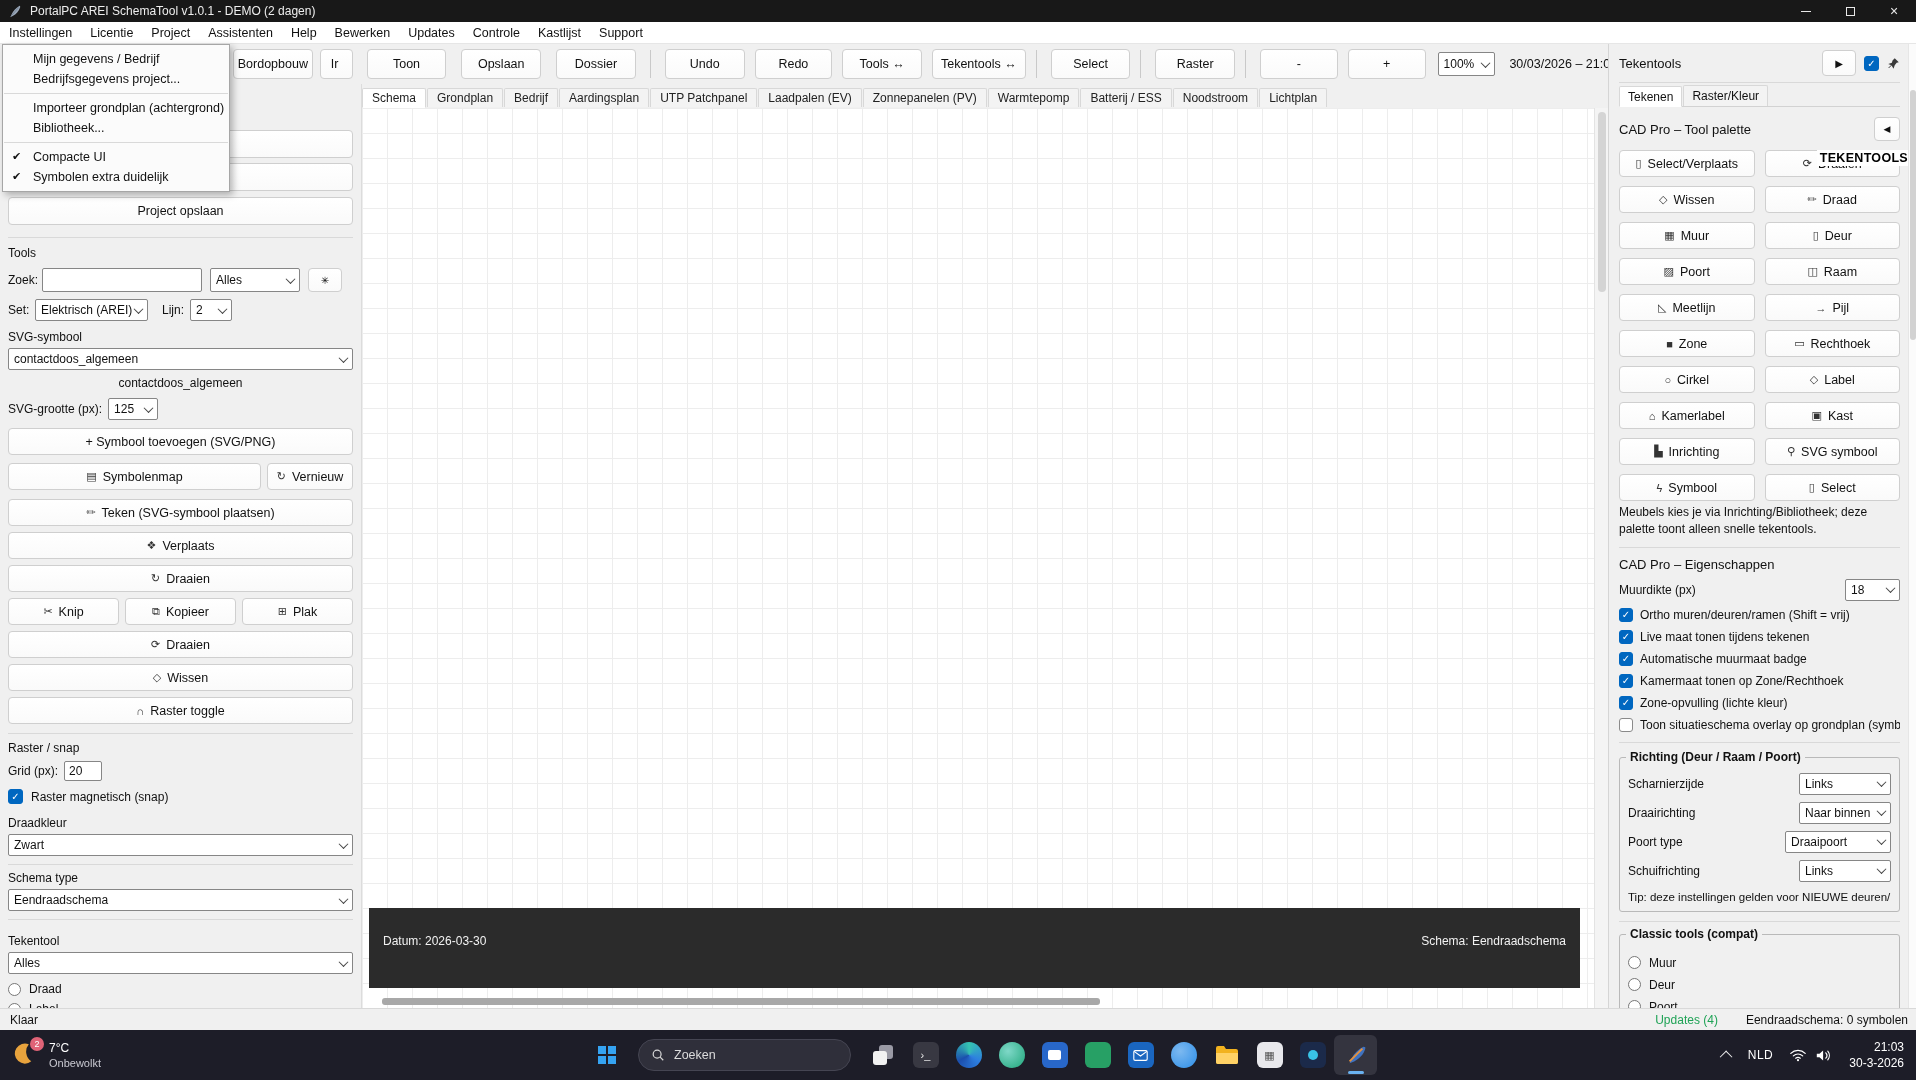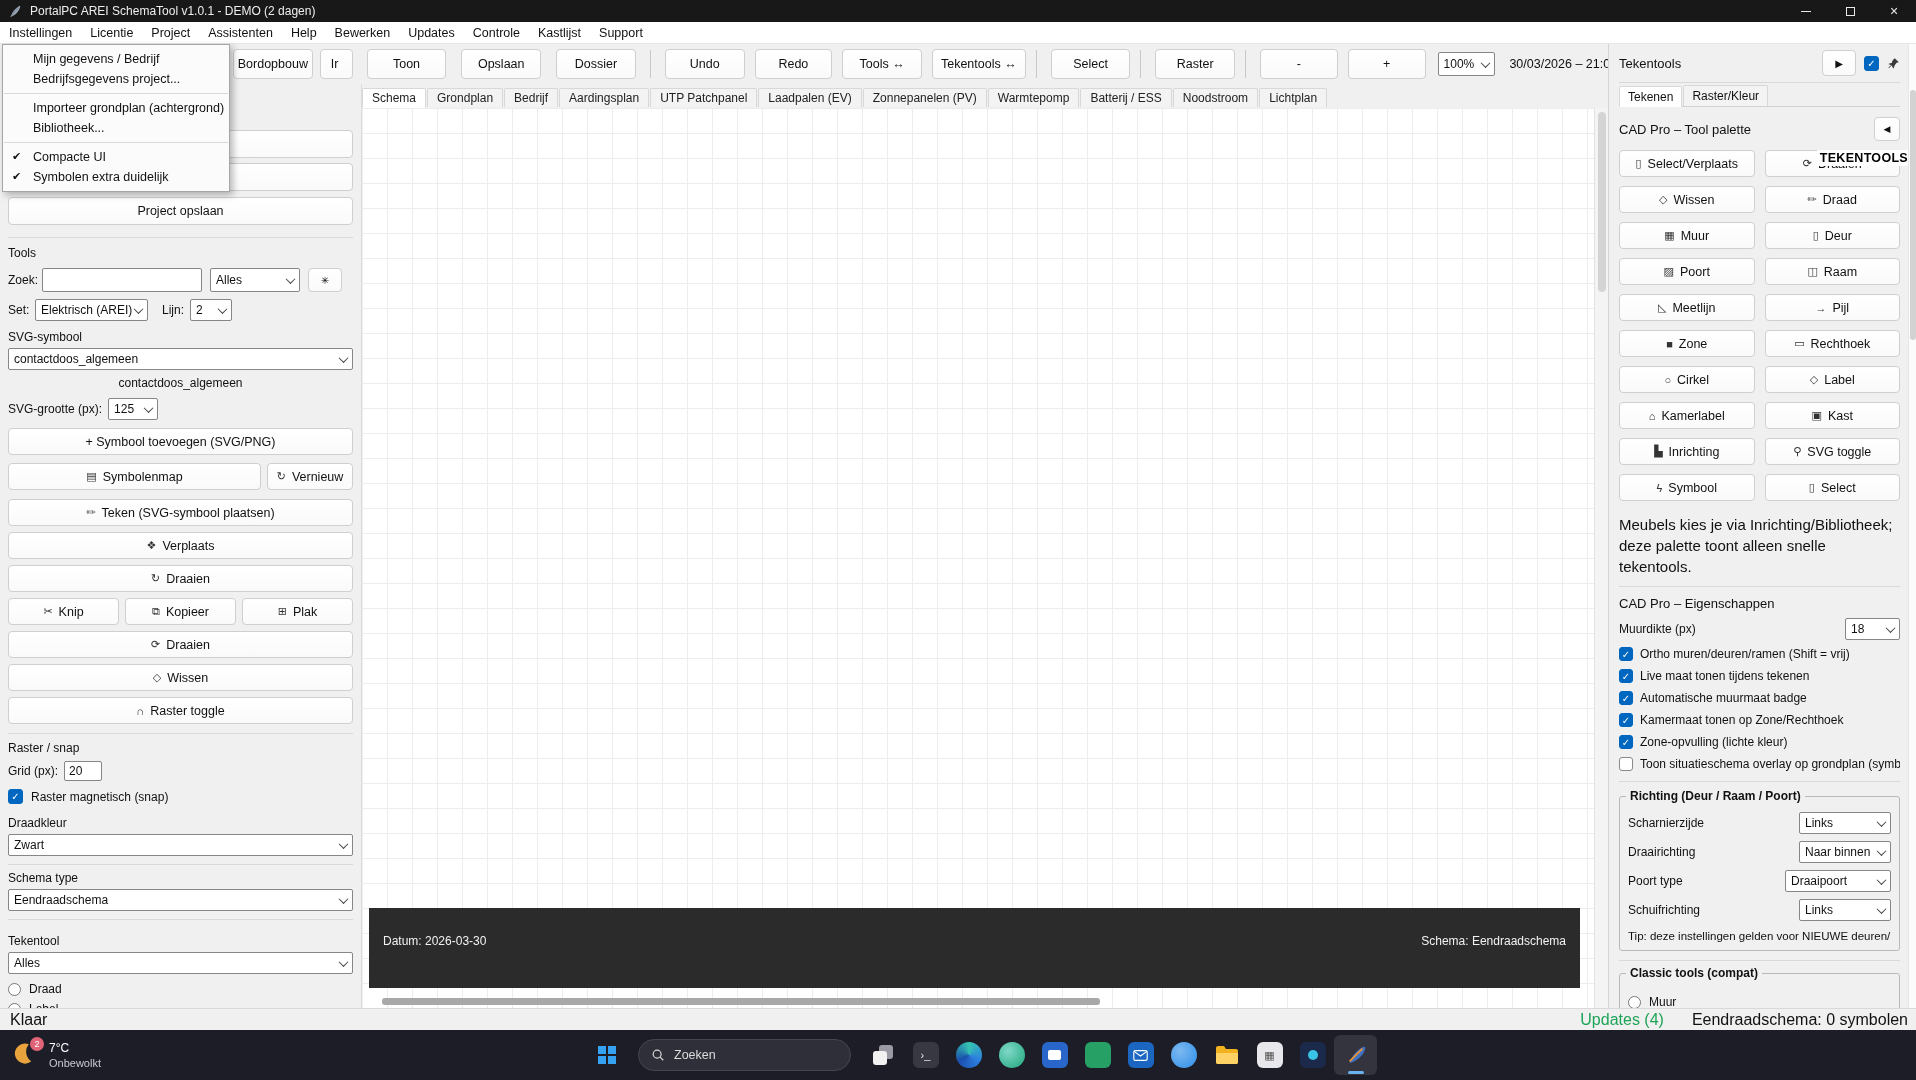--- a/index.html
+++ b/index.html
@@ -65,35 +65,35 @@
   .rp-tabs{display:flex;align-items:flex-end;height:22px;border-bottom:1px solid #d2d2d2;margin-top:2px}
   .rp-tab{height:21px;padding:0 8px;display:flex;align-items:center;background:#f3f3f3;border:1px solid #d8d8d8;border-bottom:none;border-radius:2px 2px 0 0;margin-right:1px}
   .rp-tab.active{background:#fff;margin-bottom:-1px;border-bottom:1px solid #fff}
   .pal-head{display:flex;align-items:center;margin-top:10px}
   .pal-title{font-size:13px}
   .pal-collapse{width:26px;height:24px;margin-left:auto;font-weight:bold;font-size:9px}
   .pal-grid{display:grid;grid-template-columns:1fr 1fr;gap:9px 10px;margin-top:9px}
   .ptool{height:27px;font-size:12.5px}
   .pico{font-size:11px;color:#333}
   .overlay-label{position:absolute;right:5px;top:106px;background:#fff;font-weight:bold;font-size:12.5px;padding:1px 3px;letter-spacing:.3px;color:#000}
-  .rp-note{margin-top:13px;font-size:15px;line-height:1.4;color:#111}
+  .rp-note{margin-top:3px;font-size:12px;line-height:1.4;color:#111}
   .rp-hr{height:1px;background:#d9d9d9;margin-top:9px}
   .prop-title{font-size:13px;margin-top:9px}
   .prop-row{display:flex;align-items:center;margin-top:7px}
   .chk-row{display:flex;align-items:center;gap:7px;margin-top:6px;height:16px;white-space:nowrap;overflow:hidden}
   .chk-row .cb{width:14px;height:14px}
   .gbox{border:1px solid #b9b9b9;border-radius:3px;position:relative;padding:13px 8px 8px;margin-top:14px;background:#f0f0f0}
   .gtitle{position:absolute;top:-8px;left:6px;background:#f0f0f0;padding:0 4px;font-weight:bold;font-size:12px;white-space:nowrap}
   .g-row{display:flex;align-items:center;margin-top:7px}
   .g-row:first-of-type{margin-top:2px}
   .tip{font-size:11.5px;margin-top:9px;white-space:nowrap;overflow:hidden}
   .radio-row{display:flex;align-items:center;gap:8px;margin-top:8px}
 
   
-  .statusbar{position:absolute;left:0;top:1008px;width:1916px;height:22px;background:#f0f0f0;border-top:1px solid #d9d9d9;display:flex;align-items:center;padding:0 8px 0 10px;font-size:16px}
+  .statusbar{position:absolute;left:0;top:1008px;width:1916px;height:22px;background:#f0f0f0;border-top:1px solid #d9d9d9;display:flex;align-items:center;padding:0 8px 0 10px;font-size:12px}
   .st-updates{margin-left:auto;color:#1fa356;margin-right:28px}
 
   
   .taskbar{position:absolute;left:0;top:1030px;width:1916px;height:50px;background:#1d1d28;color:#fff}
   .weather{position:absolute;left:12px;top:0;height:50px;display:flex;align-items:center;gap:9px}
   .moonwrap{position:relative;width:28px;height:28px}
   .badge{position:absolute;top:-4px;right:-4px;width:14px;height:14px;border-radius:50%;background:#e06377;color:#fff;font-size:9px;display:flex;align-items:center;justify-content:center}
   .wtemp{font-size:12px;line-height:1.3}
   .wdesc{font-size:11px;color:#c9c9d1}
   .tb-center{position:absolute;left:585px;top:0;height:50px;display:flex;align-items:center}
@@ -440,21 +440,21 @@
     <div class="btn ptool">
         <span class="pico">▣</span>
         <span>Kast</span>
       </div>
     <div class="btn ptool">
         <span class="pico">▙</span>
         <span>Inrichting</span>
       </div>
     <div class="btn ptool">
         <span class="pico">⚲</span>
-        <span>SVG toggle</span>
+        <span>SVG symbool</span>
       </div>
     <div class="btn ptool">
         <span class="pico">ϟ</span>
         <span>Symbool</span>
       </div>
     <div class="btn ptool">
         <span class="pico">▯</span>
         <span>Select</span>
       </div>
   </div>
@@ -645,20 +645,40 @@
     <div class="slot active-app">
         <span class="ai">
           <svg width="22" height="22" viewBox="0 0 24 24">
             <path d="M20 3c-5 2.5-10 7-13 13l-2 5 5-2c6-3 10.5-8 12-13.5.6-1.6.2-2.5-2-2.5z" fill="#3f72c0"></path>
             <path d="M5 19L19 5" stroke="#e8913a" stroke-width="2"></path>
           </svg>
         </span>
       </div>
   </div>
 
+  <div class="tray">
+    <span class="chevup"></span>
+    <span class="tray-lang">NLD</span>
+    <span style="display:flex;gap:8px;align-items:center">
+      <svg width="18" height="13" viewBox="0 0 20 14">
+          <path d="M2 4.6a11.5 11.5 0 0116 0" stroke="#fff" fill="none" stroke-width="1.4" stroke-linecap="round"></path>
+          <path d="M4.8 7.4a8 8 0 0110.4 0" stroke="#fff" fill="none" stroke-width="1.4" stroke-linecap="round"></path>
+          <path d="M7.4 10a4.6 4.6 0 015.2 0" stroke="#fff" fill="none" stroke-width="1.4" stroke-linecap="round"></path>
+          <circle cx="10" cy="12.2" r="1.2" fill="#fff"></circle>
+        </svg>
+      <svg width="18" height="13" viewBox="0 0 20 14">
+          <path d="M2 5h3l4-3.5v11L5 9H2z" fill="#fff"></path>
+          <path d="M12 4a4.5 4.5 0 010 6M14.2 2.2a7.5 7.5 0 010 9.6" stroke="#fff" fill="none" stroke-width="1.3" stroke-linecap="round"></path>
+        </svg>
+    </span>
+    <span class="clock">
+      <div>21:03</div>
+      <div>30-3-2026</div>
+    </span>
+  </div>
 </div>
 
 <div class="popup">
   <div class="pitem">
       <span class="pchk"></span>
       <span>Mijn gegevens / Bedrijf</span>
     </div>
   <div class="pitem">
       <span class="pchk"></span>
       <span>Bedrijfsgegevens project...</span>

